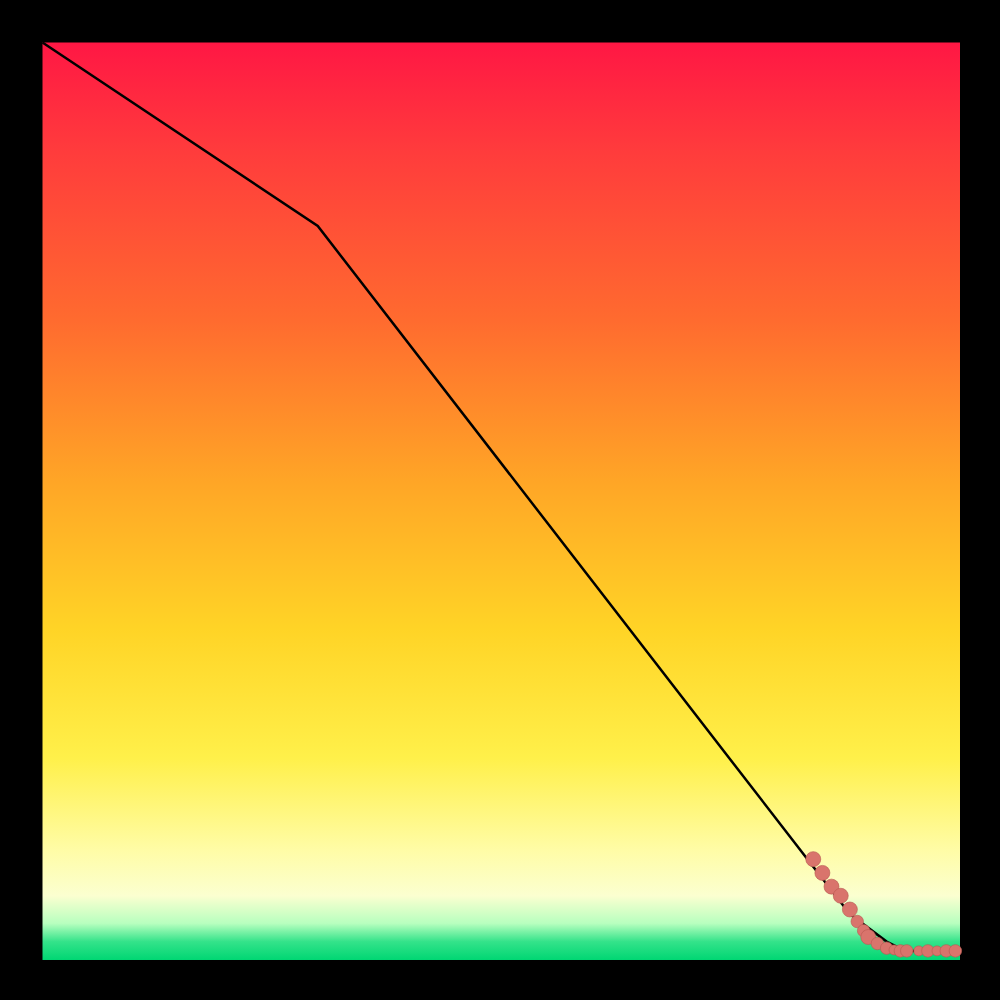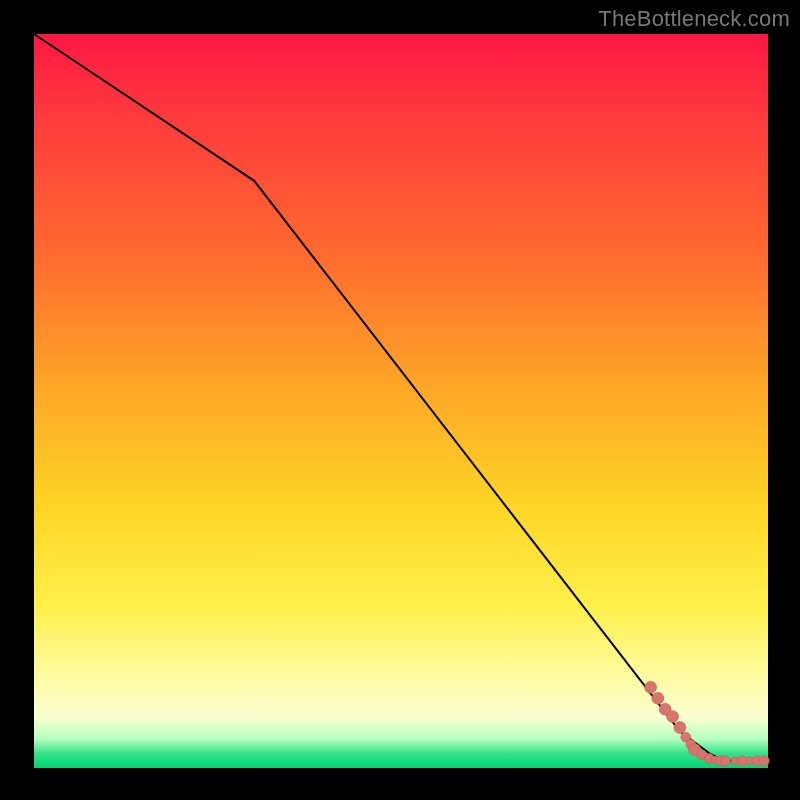--- a/index.html
+++ b/index.html
@@ -54,21 +54,20 @@
     top: 0;
     width: 734px;
     height: 734px;
     overflow: visible;
   }
 </style>
 </head>
 <body>
 
 <div class="frame">
-  <div class="watermark">TheBottleneck.com</div>
 
   <div class="plot-area">
     <svg class="overlay" viewBox="0 0 734 734">
       <g id="curve-path">
           <path d="M0.0 0.0 L220.2 146.8 L645.9 697.3 L675.3 719.3 L690.0 726.7 L734.0 726.7" fill="none" stroke="#000000" stroke-width="2"></path>
         </g>
       <g id="markers">
           <circle cx="616.6" cy="653.3" r="6" fill="#d9746c" stroke="#b85a52" stroke-width="0.5"></circle>
           <circle cx="623.9" cy="664.3" r="6" fill="#d9746c" stroke="#b85a52" stroke-width="0.5"></circle>
           <circle cx="631.2" cy="675.3" r="6" fill="#d9746c" stroke="#b85a52" stroke-width="0.5"></circle>

